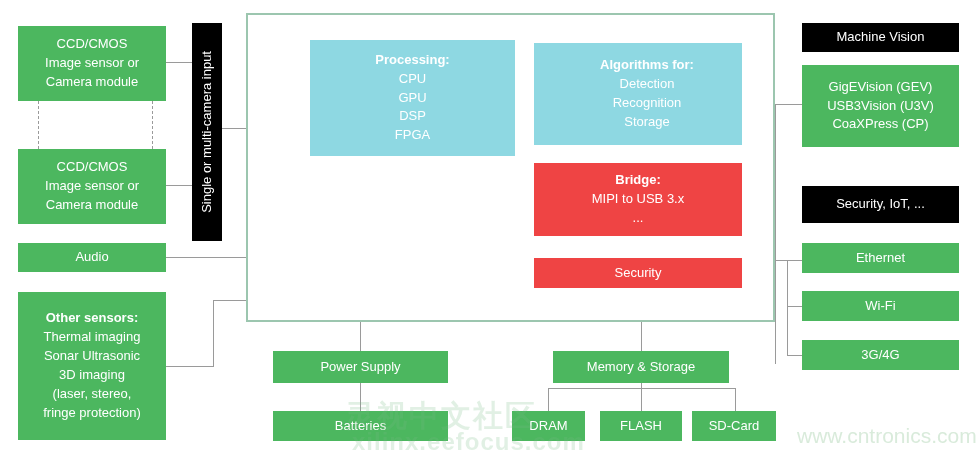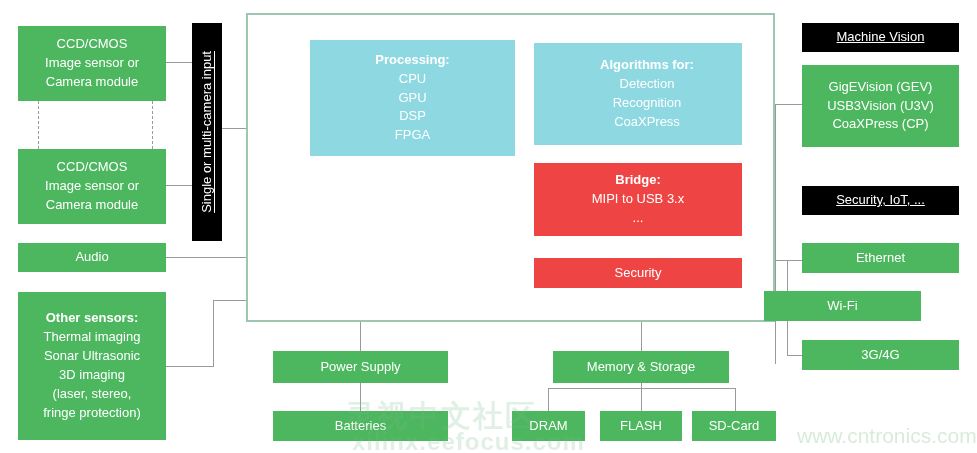--- a/index.html
+++ b/index.html
@@ -17,21 +17,21 @@
     box-sizing:border-box;
     display:flex;
     flex-direction:column;
     align-items:center;
     justify-content:center;
     text-align:center;
     color:#ffffff;
     line-height:1.45;
   }
   .green{background:#4CB75F;}
-  .black{background:#000000;text-decoration:underline;}
+  .black{background:#000000;}
   .cyan{background:#8ED8E2;}
   .gray{background:#ef4444;}
 
   .box .ttl{font-weight:bold;}
   .box .ln{font-weight:normal;}
 
   
   #main-panel{
     position:absolute;
     border:2px solid #9CC6AF;
@@ -142,21 +142,21 @@
     <span class="ln">GPU</span>
     <span class="ln">DSP</span>
     <span class="ln">FPGA</span>
   </div>
 
 
   <div class="box cyan" style="left:534px;top:43px;width:208px;height:102px;font-size:13px;padding-left:18px;">
     <span class="ttl">Algorithms for:</span>
     <span class="ln">Detection</span>
     <span class="ln">Recognition</span>
-    <span class="ln">CoaXPress</span>
+    <span class="ln">Storage</span>
   </div>
 
   <div class="box gray" style="left:534px;top:163px;width:208px;height:73px;font-size:13px;">
     <span class="ttl">Bridge:</span>
     <span class="ln">MIPI to USB 3.x</span>
     <span class="ln">...</span>
   </div>
 
   <div class="box gray" style="left:534px;top:258px;width:208px;height:30px;font-size:13px;">
     <span class="ln">Security</span>
@@ -165,29 +165,29 @@
   <div class="box black" style="left:802px;top:23px;width:157px;height:29px;font-size:13px;">
     <span class="ln">Machine Vision</span>
   </div>
 
   <div class="box green" style="left:802px;top:65px;width:157px;height:82px;font-size:13px;">
     <span class="ln">GigEVision (GEV)</span>
     <span class="ln">USB3Vision (U3V)</span>
     <span class="ln">CoaXPress (CP)</span>
   </div>
 
-  <div class="box black" style="left:802px;top:186px;width:157px;height:29px;font-size:13px;">
+  <div class="box black" style="left:802px;top:186px;width:157px;height:37px;font-size:13px;">
     <span class="ln">Security, IoT, ...</span>
   </div>
 
   <div class="box green" style="left:802px;top:243px;width:157px;height:30px;font-size:13px;">
     <span class="ln">Ethernet</span>
   </div>
 
-  <div class="box green" style="left:764px;top:291px;width:157px;height:30px;font-size:13px;">
+  <div class="box green" style="left:802px;top:291px;width:157px;height:30px;font-size:13px;">
     <span class="ln">Wi-Fi</span>
   </div>
 
   <div class="box green" style="left:802px;top:340px;width:157px;height:30px;font-size:13px;">
     <span class="ln">3G/4G</span>
   </div>
 
   <div class="box green" style="left:273px;top:351px;width:175px;height:32px;font-size:13px;">
     <span class="ln">Power Supply</span>
   </div>

